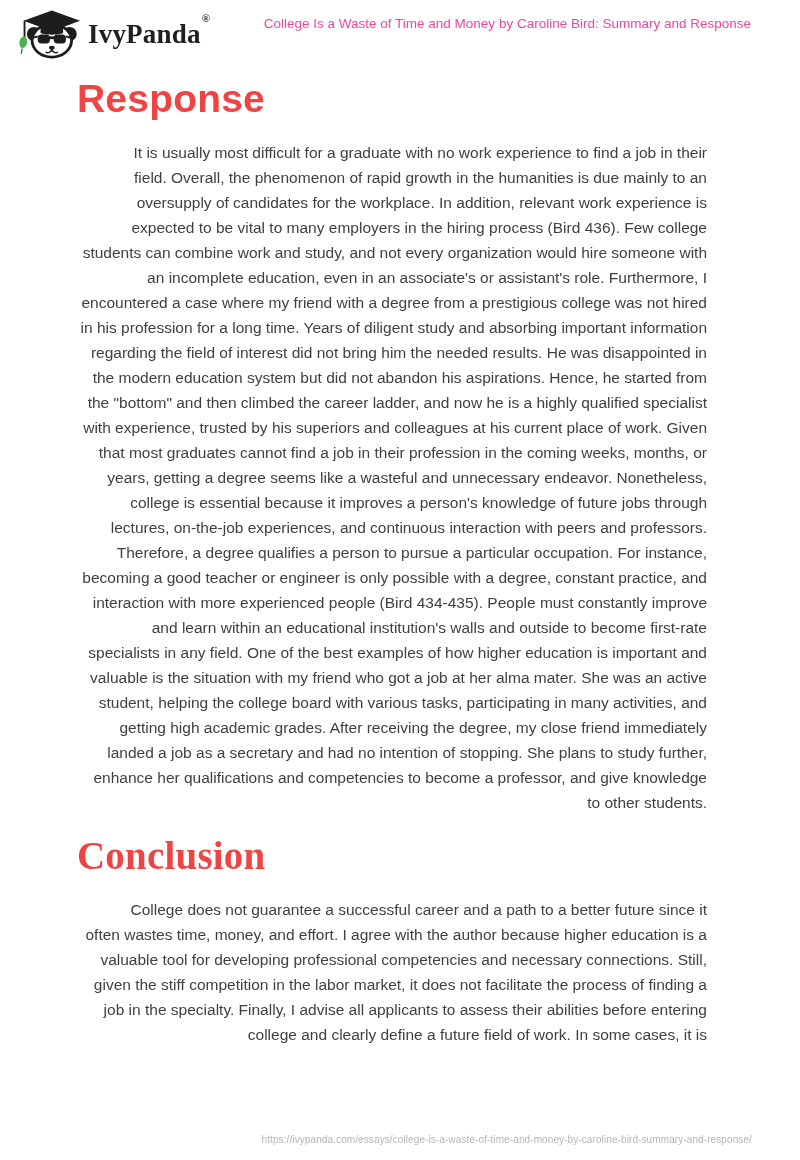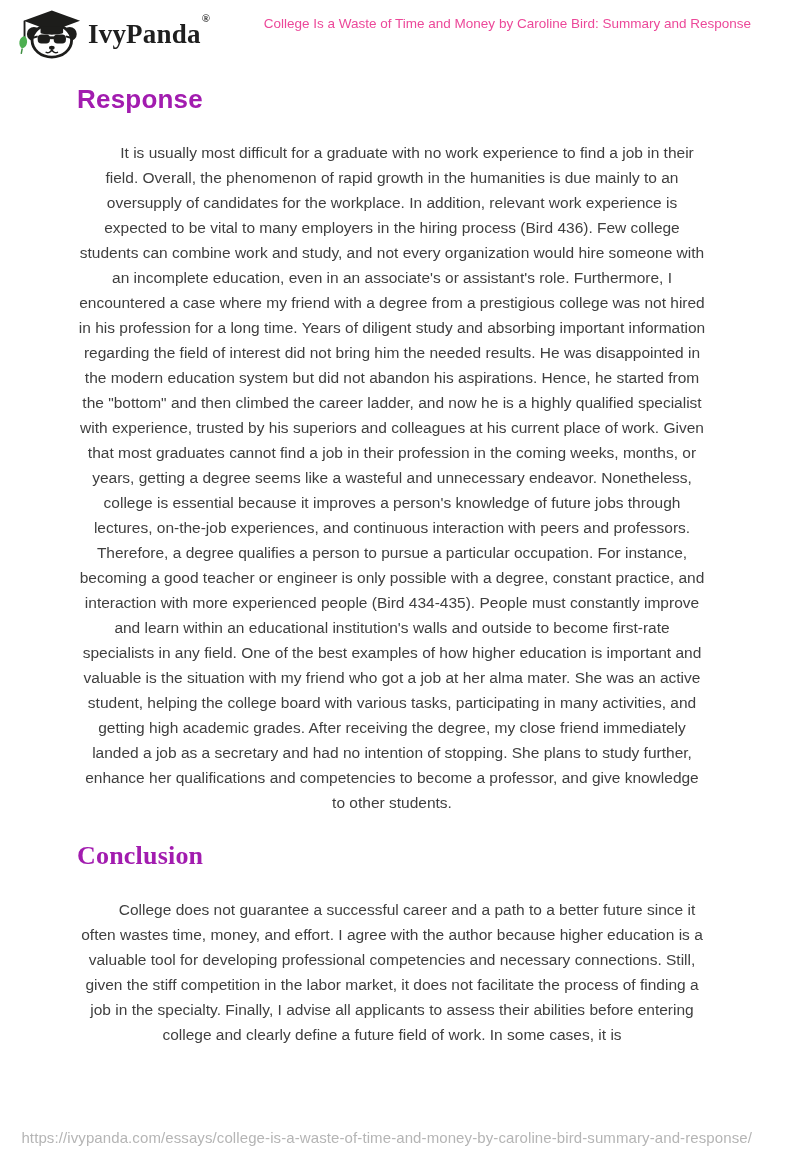--- a/index.html
+++ b/index.html
@@ -50,47 +50,47 @@
     margin-top: 8px;
     font-size: 13.5px;
     color: #ec4899;
     text-align: right;
   }
   
   .essay {
     padding: 0 77px;
   }
   .section-heading {
-    font-size: 26px;
+    font-size: 39px;
     line-height: 30px;
     font-weight: 700;
-    color: #a21caf;
+    color: #ef4444;
     margin: 24px 0 26px 0;
     letter-spacing: 0.2px;
   }
   .section-heading.second {
     margin-top: 26px;
     font-family: Liberation Serif, serif;
   }
   .essay p {
     margin: 0 0 0 0;
     font-size: 15.5px;
     line-height: 25px;
     color: #3f3f3f;
     text-indent: 30px;
-    text-align: center;
+    text-align: right;
   }
   
   .page-footer {
     position: absolute;
     right: 32px;
     bottom: 13px;
   }
   .source-url {
-    font-size: 15px;
+    font-size: 10px;
     color: #b5b5b5;
     letter-spacing: 0.1px;
   }
 </style>
 </head>
 <body>
 
 <div class="page">
 
   <header class="page-header">

